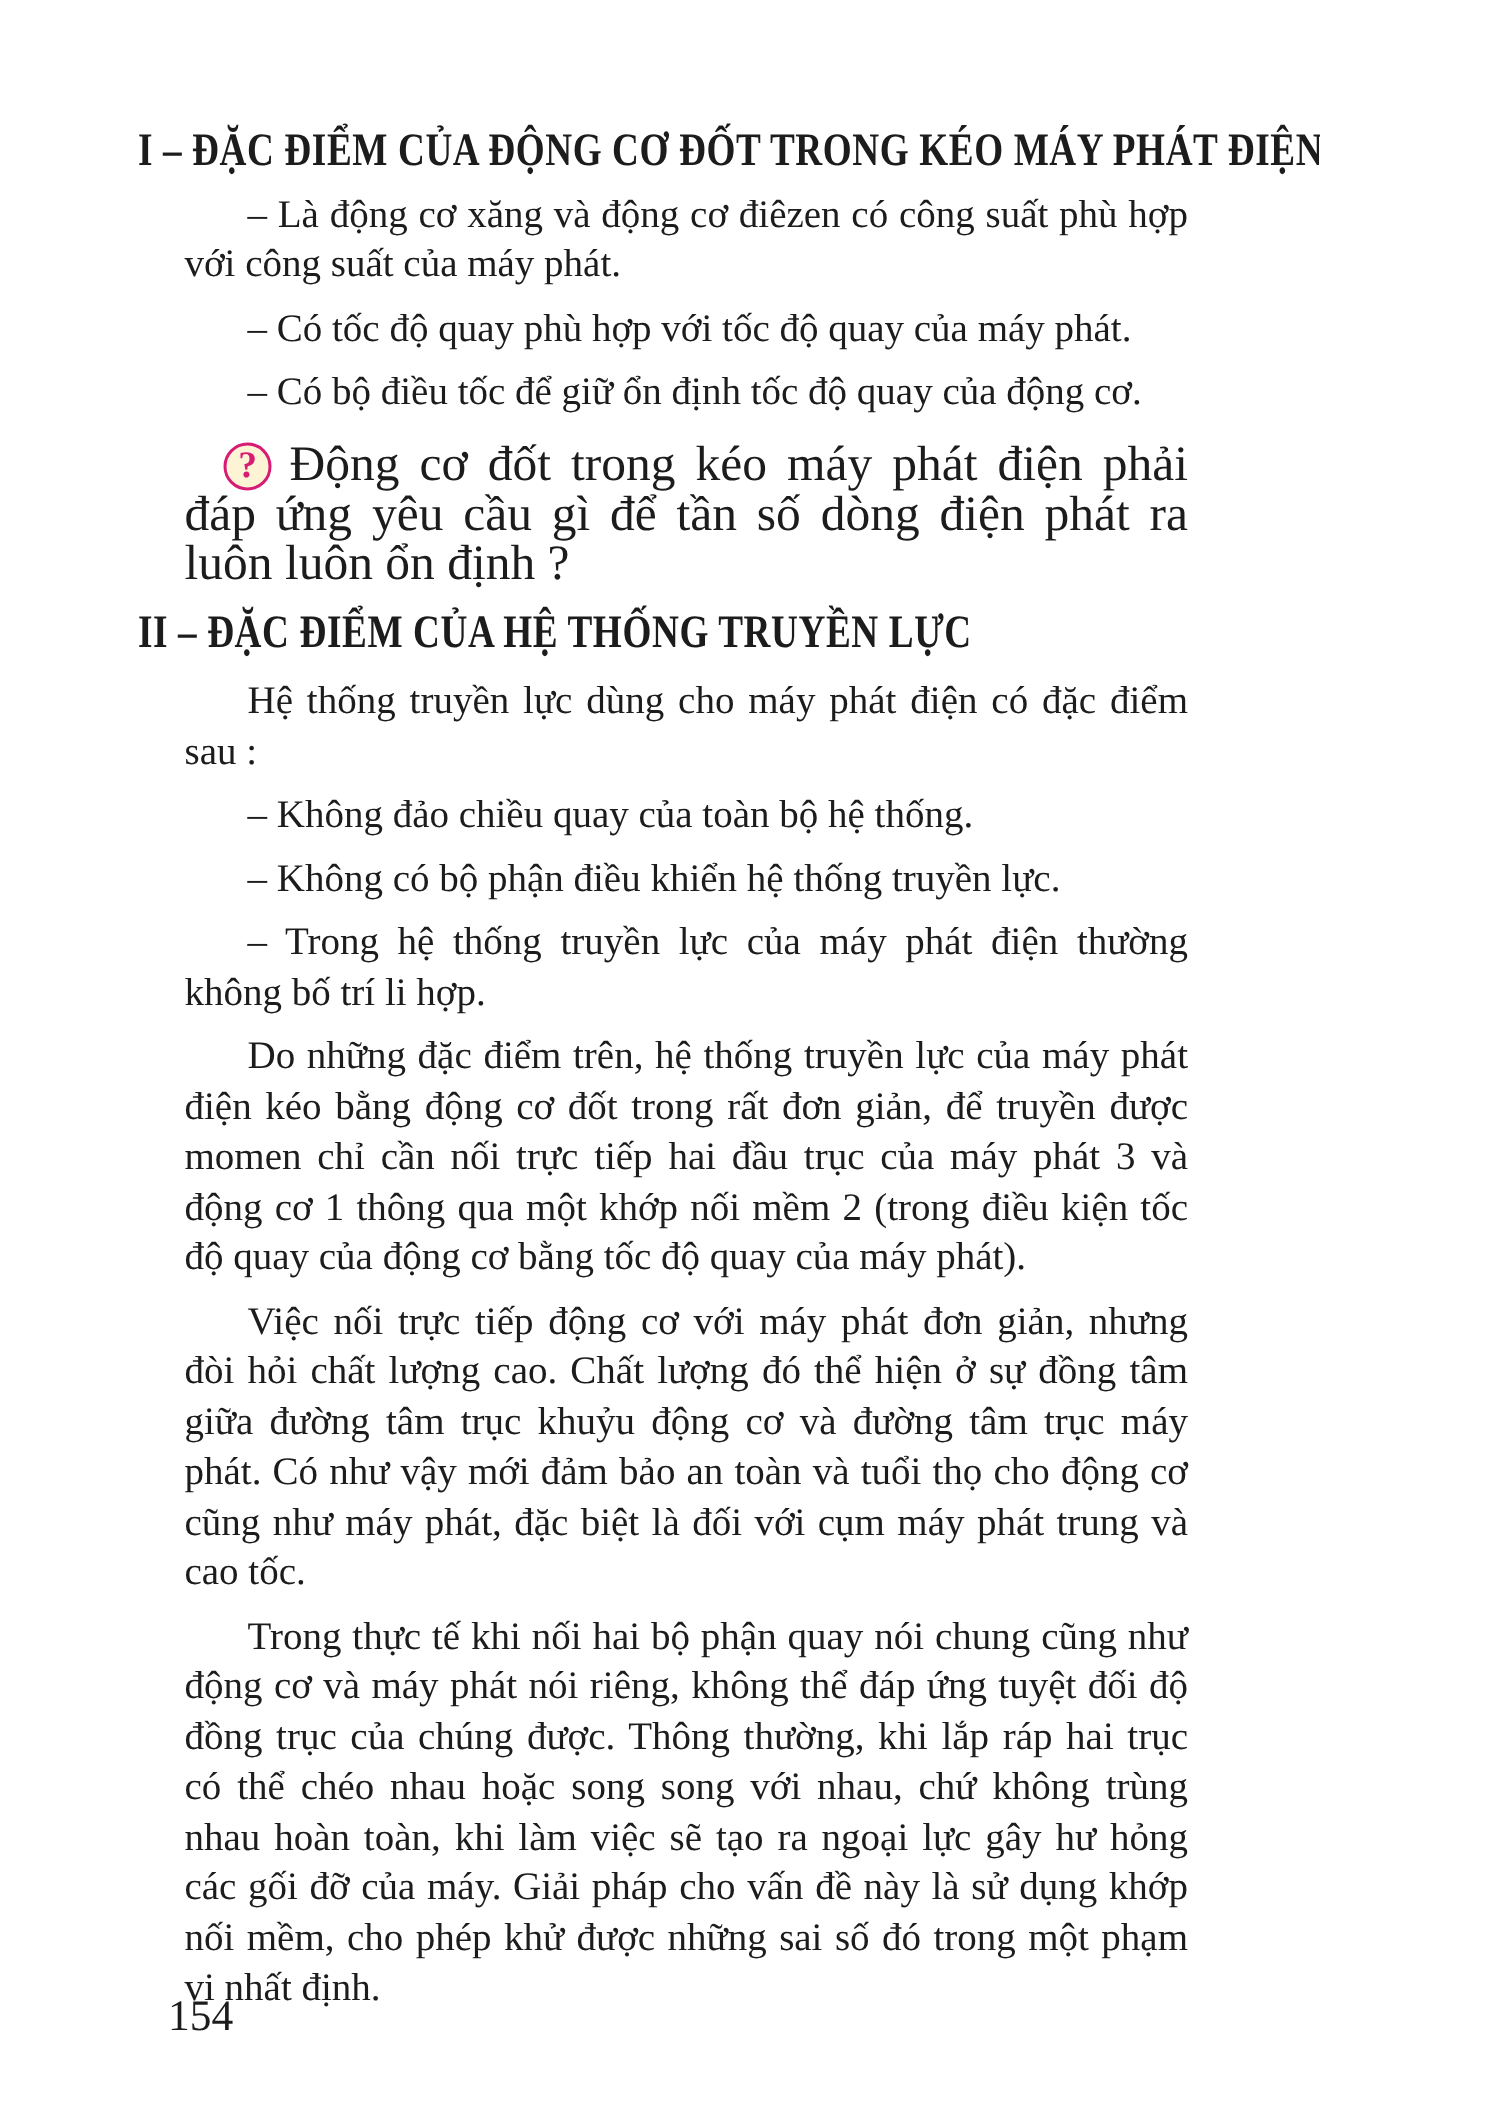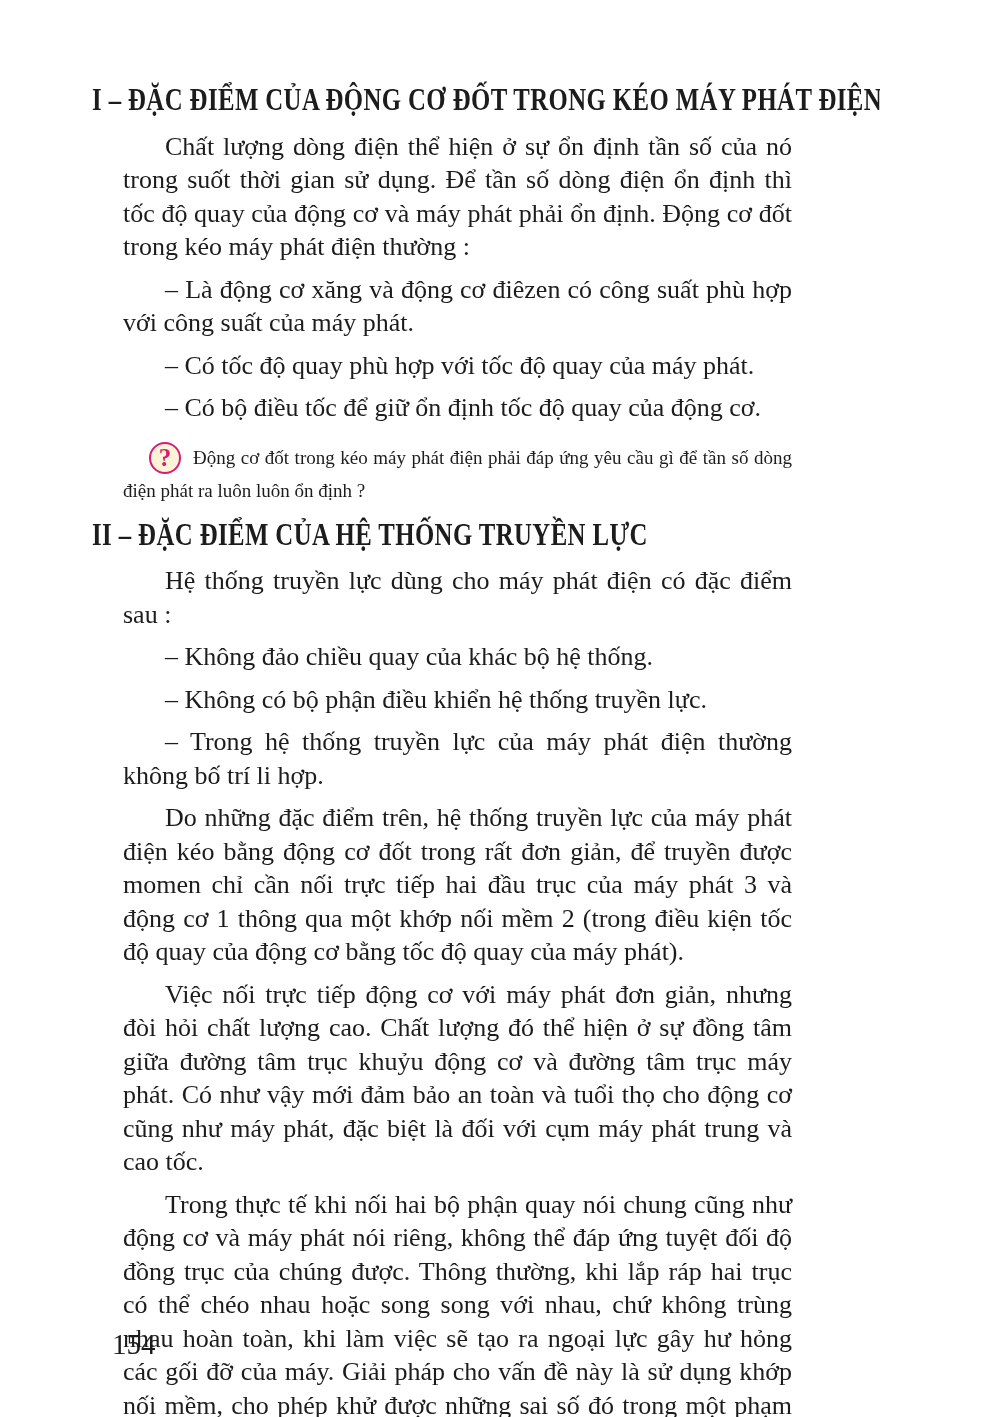--- a/index.html
+++ b/index.html
@@ -44,21 +44,21 @@
   }
   p.body.first{
     margin-top:13px;
   }
   .question{
     position:relative;
     margin-top:16px;
     margin-bottom:12px;
   }
   .question p{
-    font-size:19px;
+    font-size:33px;
     line-height:33px;
     text-align:justify;
     text-indent:70px;
   }
   .q-icon{
     position:absolute;
     left:26px;
     top:1px;
     width:32px;
     height:32px;
@@ -83,36 +83,35 @@
   }
 </style>
 </head>
 <body>
 
 <div class="page">
   <div class="content">
 
     <h2 class="sect sect-1"><span class="h-inner">I – ĐẶC ĐIỂM CỦA ĐỘNG CƠ ĐỐT TRONG KÉO MÁY PHÁT ĐIỆN</span></h2>
 
-    <p class="body first">Chất lượng dòng điện thể hiện ở sự ổn định tần số của nó trong suốt thời gian sử dụng. Để tần số dòng điện ổn định thì tốc độ quay của động cơ và máy phát phải ổn định. Động cơ đốt trong kéo máy phát điện thường :</p>
 
     <p class="body">– Là động cơ xăng và động cơ điêzen có công suất phù hợp với công suất của máy phát.</p>
     <p class="body">– Có tốc độ quay phù hợp với tốc độ quay của máy phát.</p>
     <p class="body">– Có bộ điều tốc để giữ ổn định tốc độ quay của động cơ.</p>
 
     <div class="question">
       <span class="q-icon">?</span>
       <p>Động cơ đốt trong kéo máy phát điện phải đáp ứng yêu cầu gì để tần số dòng điện phát ra luôn luôn ổn định ?</p>
     </div>
 
     <h2 class="sect sect-2"><span class="h-inner">II – ĐẶC ĐIỂM CỦA HỆ THỐNG TRUYỀN LỰC</span></h2>
 
     <p class="body first">Hệ thống truyền lực dùng cho máy phát điện có đặc điểm sau :</p>
 
-    <p class="body">– Không đảo chiều quay của khác bộ hệ thống.</p>
+    <p class="body">– Không đảo chiều quay của toàn bộ hệ thống.</p>
     <p class="body">– Không có bộ phận điều khiển hệ thống truyền lực.</p>
     <p class="body">– Trong hệ thống truyền lực của máy phát điện thường không bố trí li hợp.</p>
 
     <p class="body">Do những đặc điểm trên, hệ thống truyền lực của máy phát điện kéo bằng động cơ đốt trong rất đơn giản, để truyền được momen chỉ cần nối trực tiếp hai đầu trục của máy phát 3 và động cơ 1 thông qua một khớp nối mềm 2 (trong điều kiện tốc độ quay của động cơ bằng tốc độ quay của máy phát).</p>
     <p class="body">Việc nối trực tiếp động cơ với máy phát đơn giản, nhưng đòi hỏi chất lượng cao. Chất lượng đó thể hiện ở sự đồng tâm giữa đường tâm trục khuỷu động cơ và đường tâm trục máy phát. Có như vậy mới đảm bảo an toàn và tuổi thọ cho động cơ cũng như máy phát, đặc biệt là đối với cụm máy phát trung và cao tốc.</p>
     <p class="body">Trong thực tế khi nối hai bộ phận quay nói chung cũng như động cơ và máy phát nói riêng, không thể đáp ứng tuyệt đối độ đồng trục của chúng được. Thông thường, khi lắp ráp hai trục có thể chéo nhau hoặc song song với nhau, chứ không trùng nhau hoàn toàn, khi làm việc sẽ tạo ra ngoại lực gây hư hỏng các gối đỡ của máy. Giải pháp cho vấn đề này là sử dụng khớp nối mềm, cho phép khử được những sai số đó trong một phạm vi nhất định.</p>
 
   </div>
 
   <div class="page-number">154</div>

